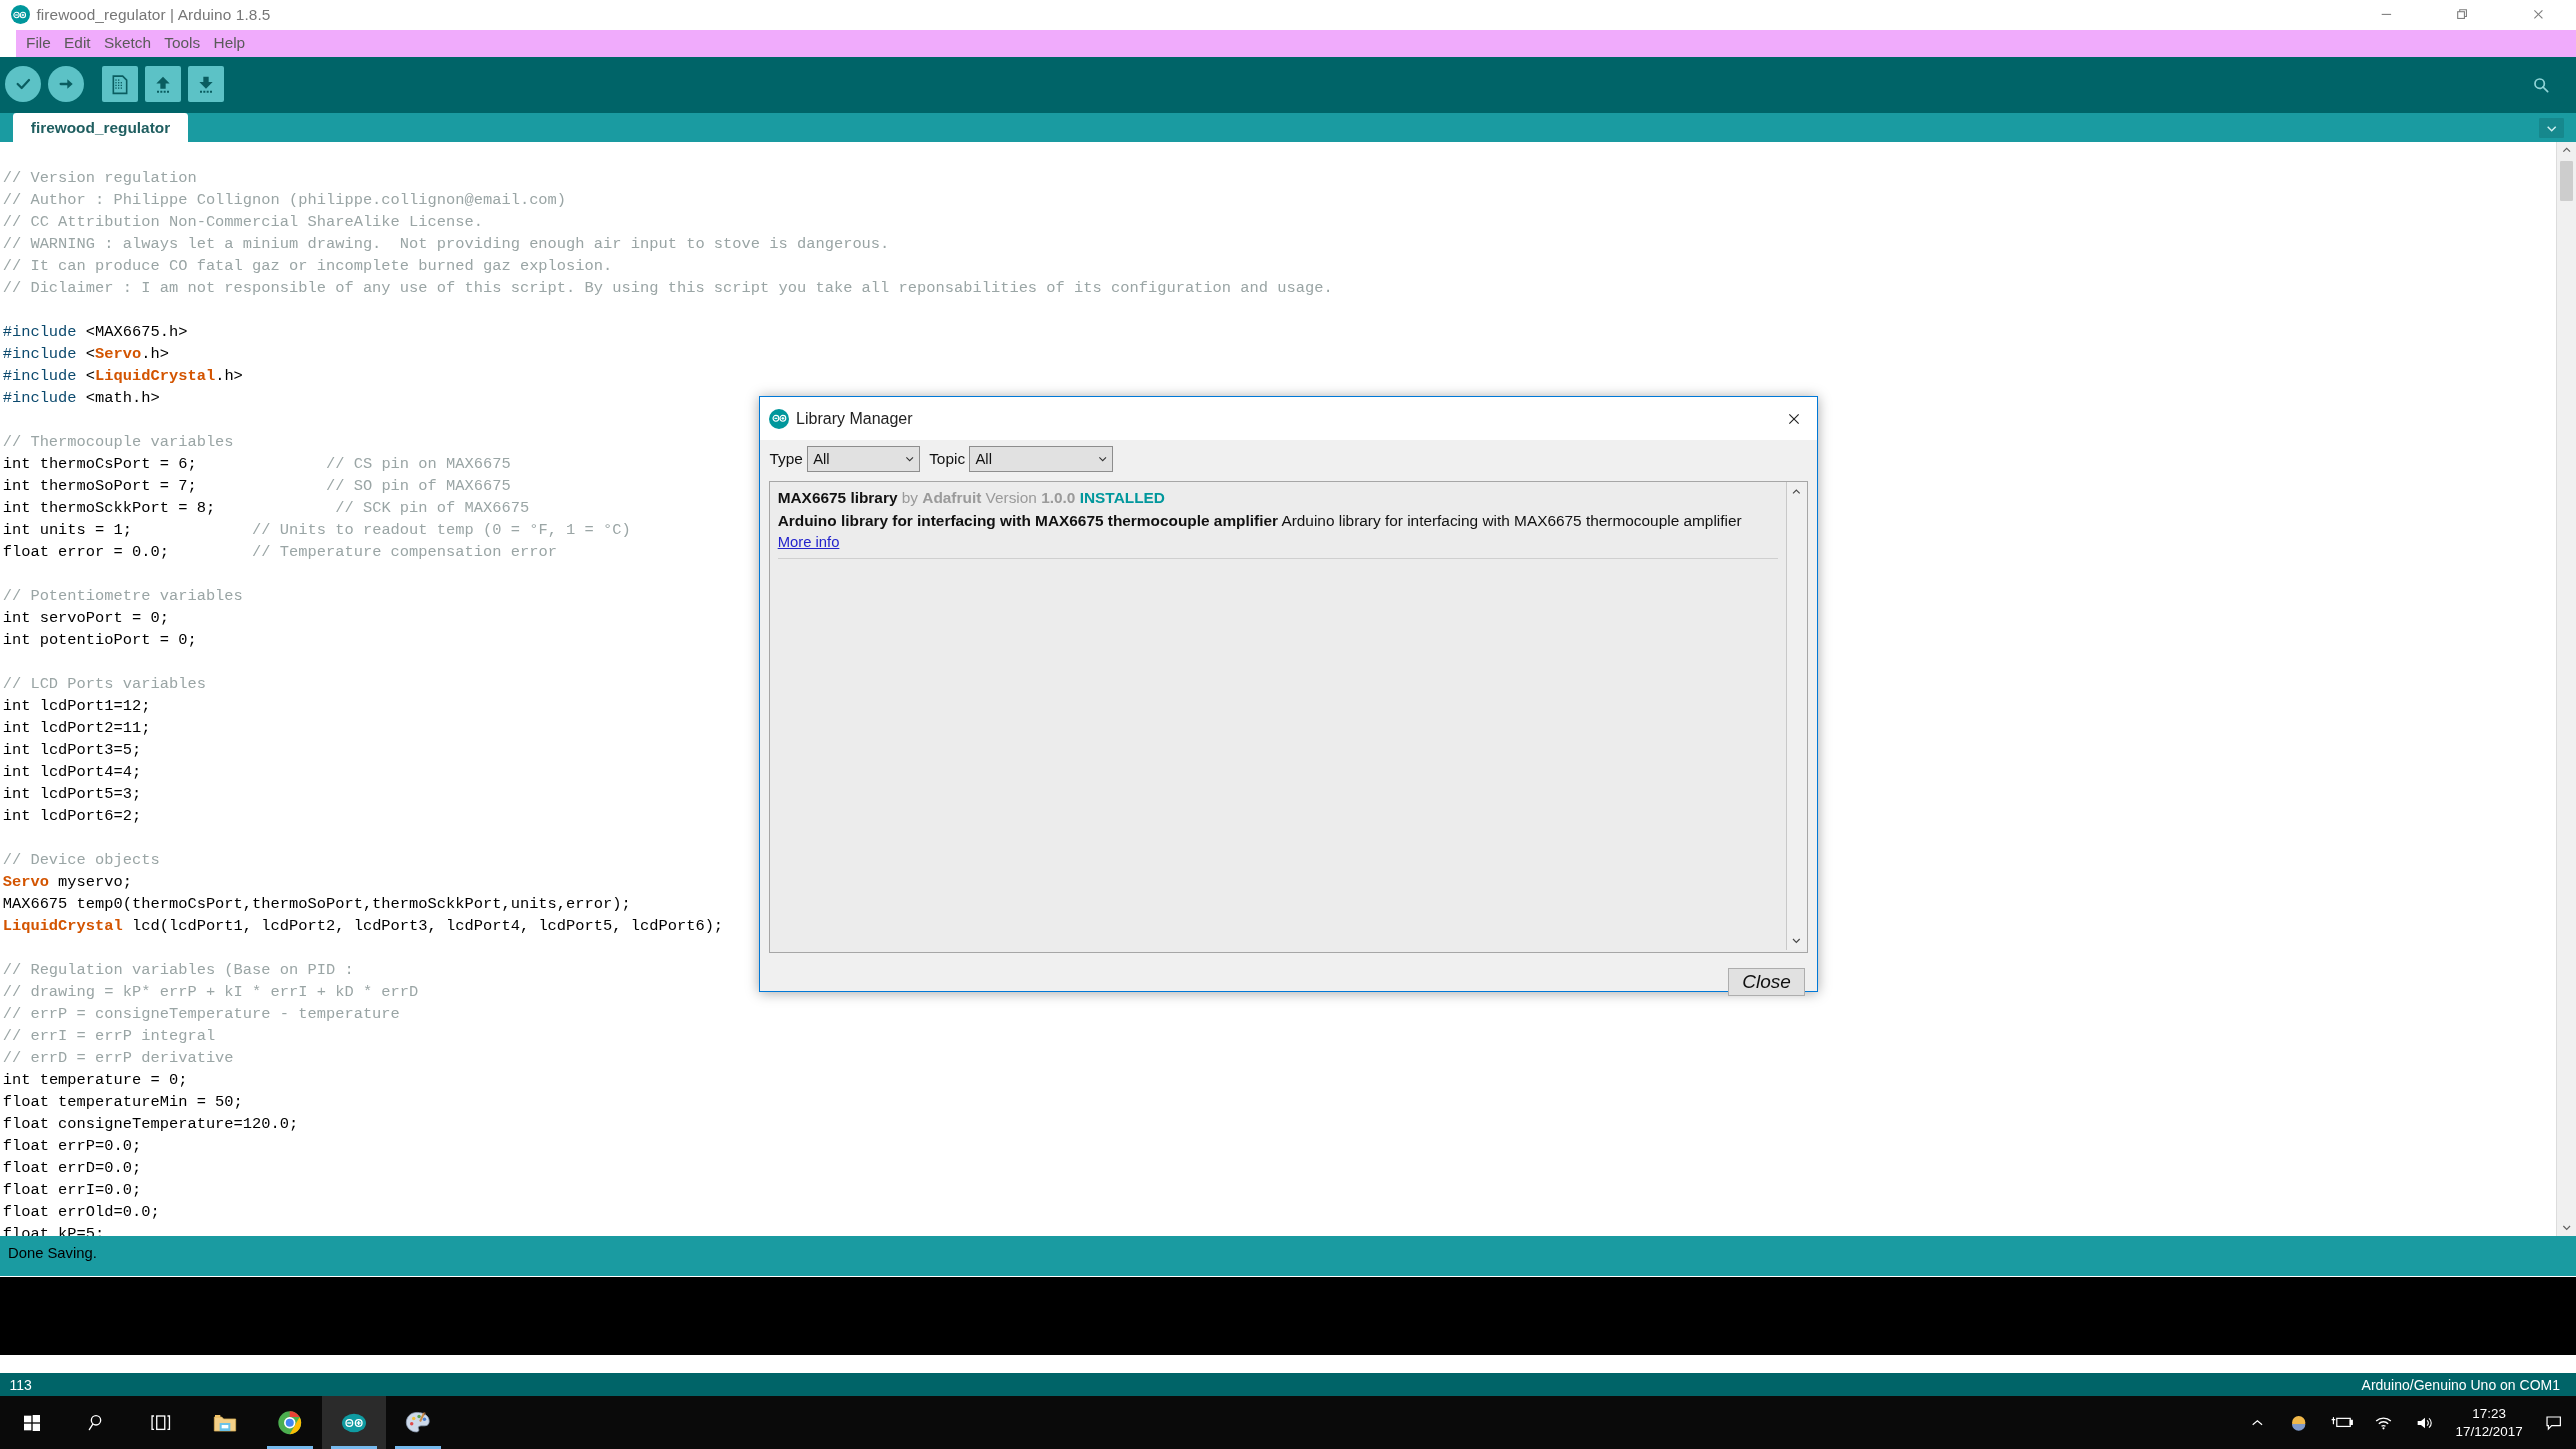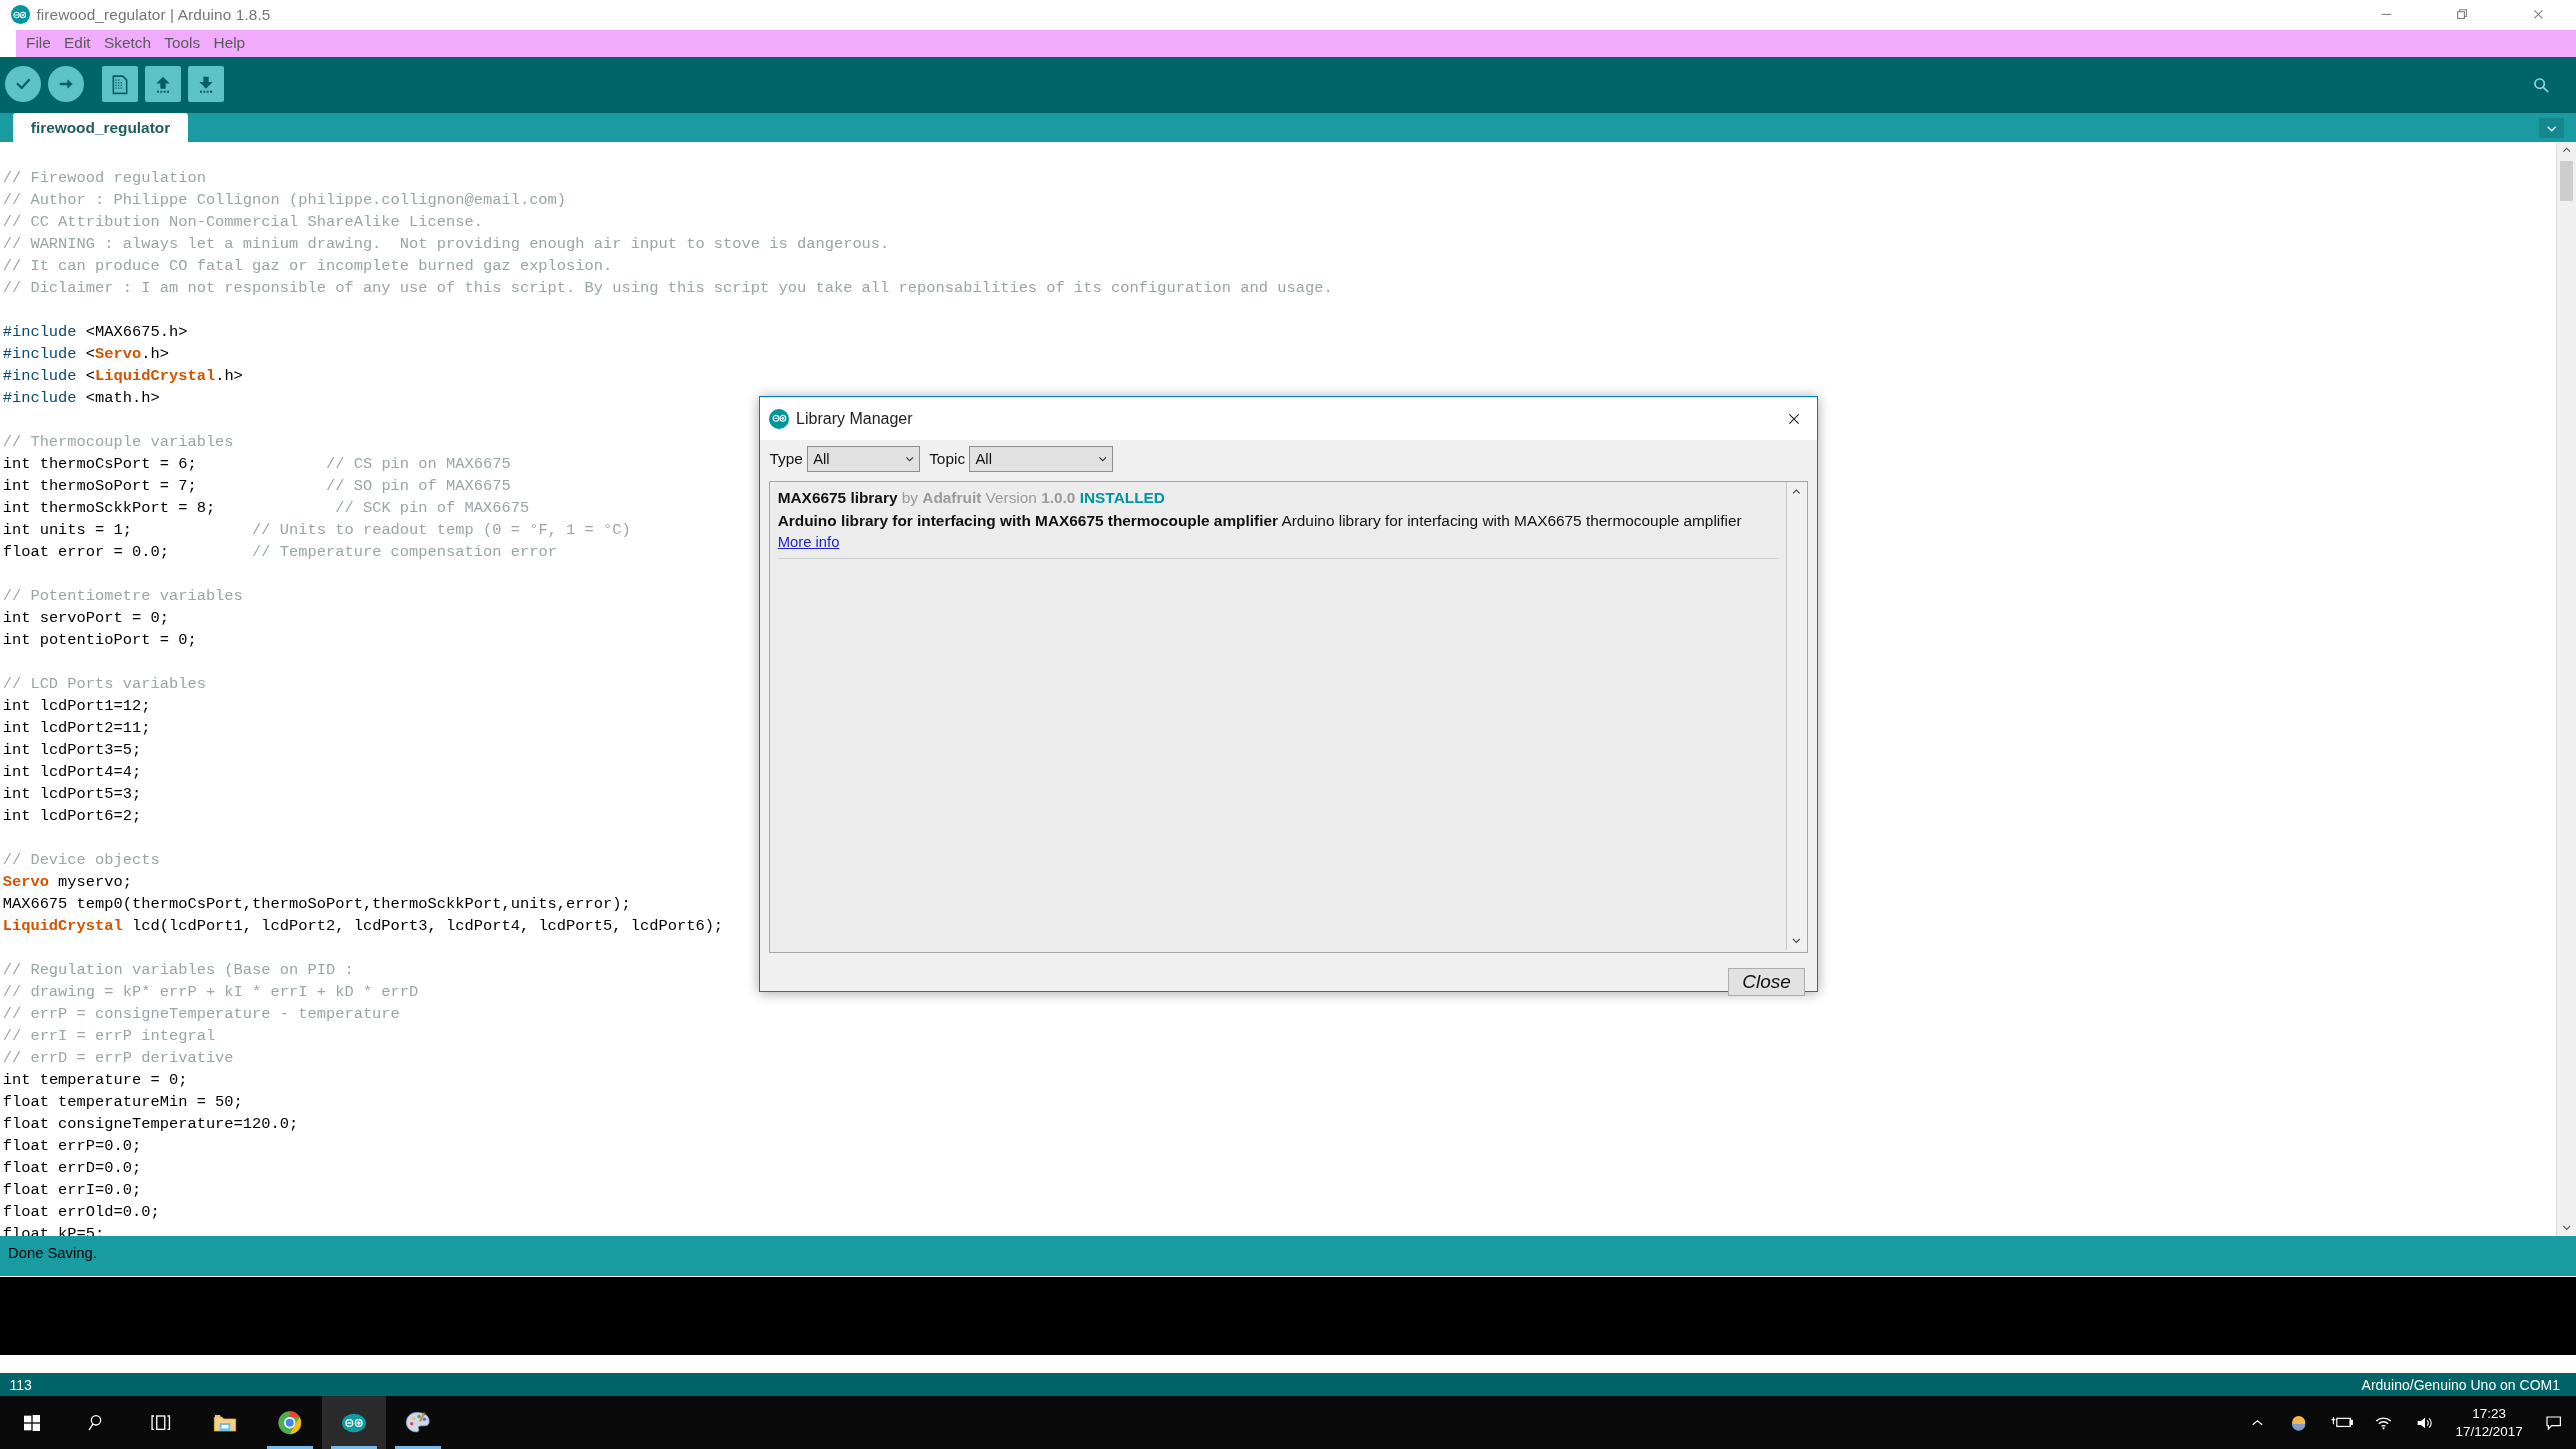--- a/index.html
+++ b/index.html
@@ -238,21 +238,21 @@
       <span>firewood_regulator</span>
     </div>
     <div class="tabmenu">
       <svg width="13.4" height="9.4" viewBox="0 0 20 14">
           <polyline points="4,4 10,10 16,4" fill="none" stroke="#cfeff0" stroke-width="2.2"></polyline>
         </svg>
     </div>
   </div>
 
   <div class="editor">
-    <pre class="code" id="code-area"><span class="c-com">// Firewood regulation</span>
+    <pre class="code" id="code-area"><span class="c-com">// Version regulation</span>
 <span class="c-com">// Author : Philippe Collignon (philippe.collignon@email.com)</span>
 <span class="c-com">// CC Attribution Non-Commercial ShareAlike License.</span>
 <span class="c-com">// WARNING : always let a minium drawing.  Not providing enough air input to stove is dangerous.</span>
 <span class="c-com">// It can produce CO fatal gaz or incomplete burned gaz explosion.</span>
 <span class="c-com">// Diclaimer : I am not responsible of any use of this script. By using this script you take all reponsabilities of its configuration and usage.</span>
 <span></span>
 <span class="c-pre">#include</span><span> &lt;MAX6675.h&gt;</span>
 <span class="c-pre">#include</span><span> &lt;</span><span class="c-lib">Servo</span><span>.h&gt;</span>
 <span class="c-pre">#include</span><span> &lt;</span><span class="c-lib">LiquidCrystal</span><span>.h&gt;</span>
 <span class="c-pre">#include</span><span> &lt;math.h&gt;</span>

